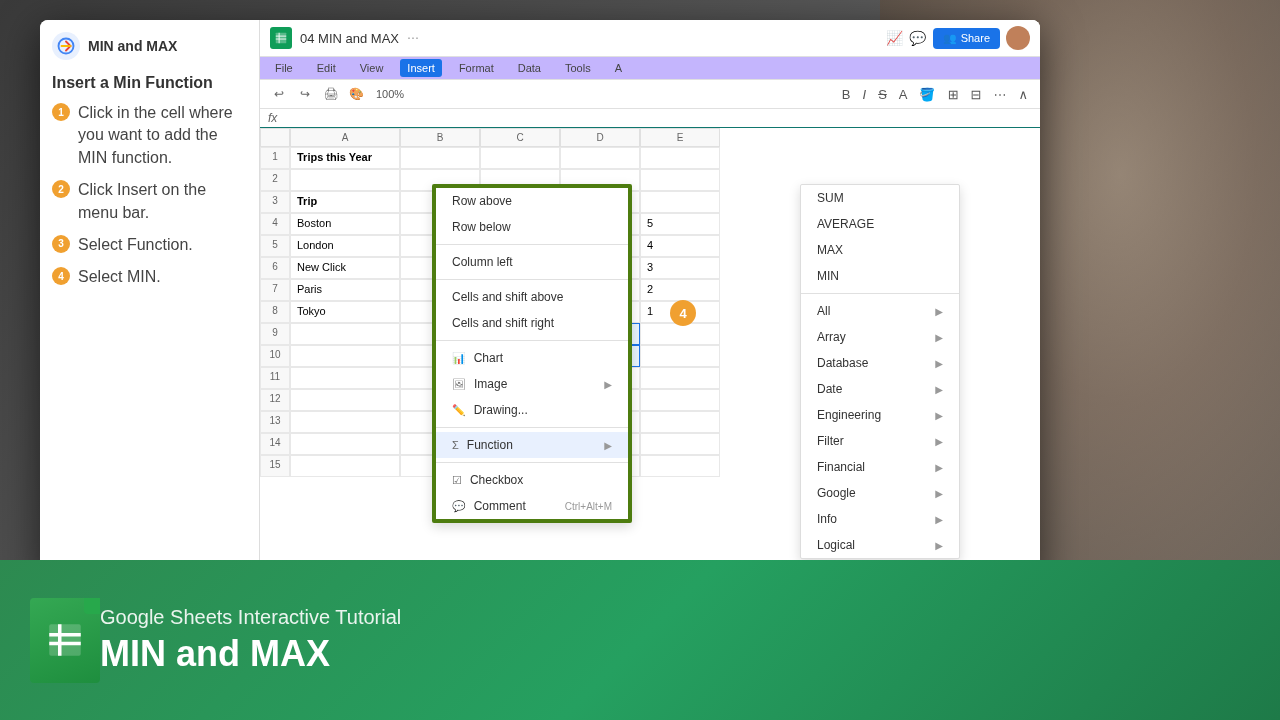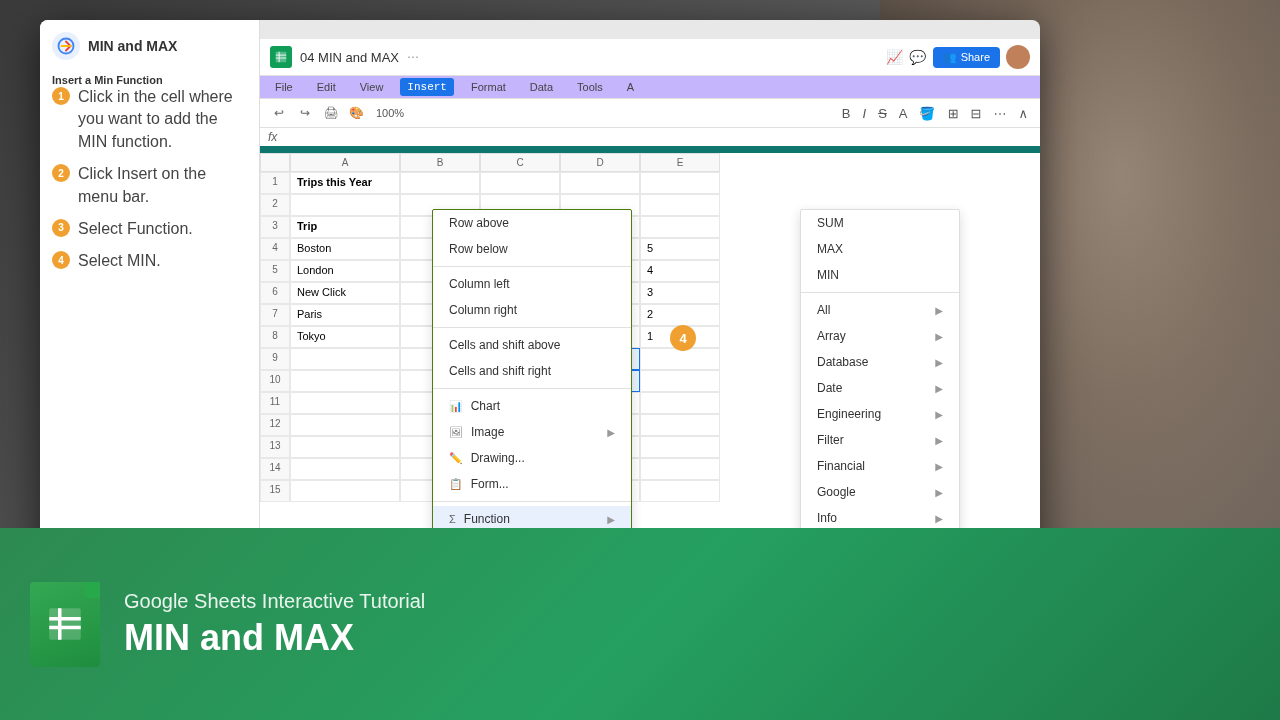--- a/index.html
+++ b/index.html
@@ -77,23 +77,24 @@
       height: 18px;
     }
 
     .sidebar-title {
       font-size: 14px;
       font-weight: bold;
       color: #333;
     }
 
     .sidebar-section-title {
-      font-size: 11px;
+      font-size: 16px;
       font-weight: bold;
       color: #333;
+      margin-bottom: 10px;
     }
 
     .step-item {
       display: flex;
       gap: 8px;
       margin-bottom: 10px;
       align-items: flex-start;
     }
 
     .step-num {
@@ -118,21 +119,20 @@
     }
 
     
     .spreadsheet-area {
       flex: 1;
       background: #fff;
       display: flex;
       flex-direction: column;
       overflow: hidden;
       position: relative;
-      margin-top: 19px;
     }
 
     
     .ss-topbar {
       display: flex;
       align-items: center;
       padding: 6px 10px;
       background: #fff;
       border-bottom: 1px solid #e0e0e0;
       gap: 8px;
@@ -205,21 +205,20 @@
     .menu-item {
       font-size: 11px;
       color: #444;
       padding: 3px 7px;
       cursor: pointer;
       border-radius: 3px;
     }
 
     .menu-item:hover, .menu-item.active {
       background: #e8f0fe;
-      font-family: Liberation Mono, monospace;
     }
 
     .menu-item.active {
       background: #1a73e8;
       color: #fff;
     }
 
     
     .ss-toolbar {
       display: flex;
@@ -247,21 +246,21 @@
       color: #555;
       padding: 0 4px;
     }
 
     
     .formula-bar {
       display: flex;
       align-items: center;
       padding: 2px 8px;
       background: #fff;
-      border-bottom: 7px solid #0f766e;
+      border-bottom: 1px solid #0f766e;
       gap: 6px;
     }
 
     .fx-label {
       font-size: 12px;
       color: #666;
       font-style: italic;
     }
 
     
@@ -309,21 +308,21 @@
       border-color: #1a73e8;
     }
 
     
     .dropdown-insert {
       position: absolute;
       top: 56px;
       left: 172px;
       width: 200px;
       background: #fff;
-      border: 1px solid #4d7c0f;
+      border: 4px solid #4d7c0f;
       box-shadow: 0 4px 12px rgba(0,0,0,0.15);
       z-index: 10;
       border-radius: 2px;
     }
 
     .dd-item {
       padding: 6px 16px;
       font-size: 12px;
       color: #333;
       cursor: pointer;
@@ -375,27 +374,26 @@
       justify-content: center;
       z-index: 15;
     }
 
     
     .bottom-overlay {
       position: absolute;
       bottom: 0;
       left: 0;
       right: 0;
-      height: 192px;
+      height: 160px;
       background: linear-gradient(135deg, #2d8a50 0%, #25a060 50%, #1e7a48 100%);
       z-index: 3;
       display: flex;
       align-items: center;
       padding: 20px 30px;
-      gap: 24px;
     }
 
     .sheets-logo-big {
       width: 70px;
       height: 85px;
       background: linear-gradient(160deg, #34a853 0%, #1e8e3e 100%);
       border-radius: 4px 14px 4px 4px;
       display: flex;
       align-items: center;
       justify-content: center;
@@ -680,62 +678,59 @@
         <div class="dd-item">
           <span>Row above</span>
         </div>
         <div class="dd-item">
           <span>Row below</span>
         </div>
         <div class="dd-separator"></div>
         <div class="dd-item">
           <span>Column left</span>
         </div>
-        <div class="dd-item">
-          <span>Column right</span>
-        </div>
         <div class="dd-separator"></div>
         <div class="dd-item">
           <span>Cells and shift above</span>
         </div>
         <div class="dd-item">
           <span>Cells and shift right</span>
         </div>
         <div class="dd-separator"></div>
         <div class="dd-item">
           <span><span class="dd-icon">📊</span><span>Chart</span></span>
         </div>
         <div class="dd-item">
           <span><span class="dd-icon">🖼</span><span>Image</span></span>
           <span class="dd-arrow">▶</span>
         </div>
         <div class="dd-item">
           <span><span class="dd-icon">✏️</span><span>Drawing...</span></span>
-        </div>
-        <div class="dd-item">
-          <span><span class="dd-icon">📋</span><span>Form...</span></span>
         </div>
         <div class="dd-separator"></div>
         <div class="dd-item highlighted">
           <span><span class="dd-icon">Σ</span><span>Function</span></span>
           <span class="dd-arrow">▶</span>
         </div>
         <div class="dd-separator"></div>
         <div class="dd-item">
           <span><span class="dd-icon">☑</span><span>Checkbox</span></span>
         </div>
         <div class="dd-item">
           <span><span class="dd-icon">💬</span><span>Comment</span></span>
           <span class="dd-shortcut">Ctrl+Alt+M</span>
         </div>
       </div>
 
       <div class="submenu-functions">
         <div class="dd-item">
             <span>SUM</span>
+          </div>
+        <div class="dd-item">
+            <span>AVERAGE</span>
           </div>
         <div class="dd-item">
             <span>MAX</span>
           </div>
         <div class="dd-item">
             <span>MIN</span>
           </div>
         <div class="dd-separator"></div>
         <div class="dd-item">
             <span>All</span>

